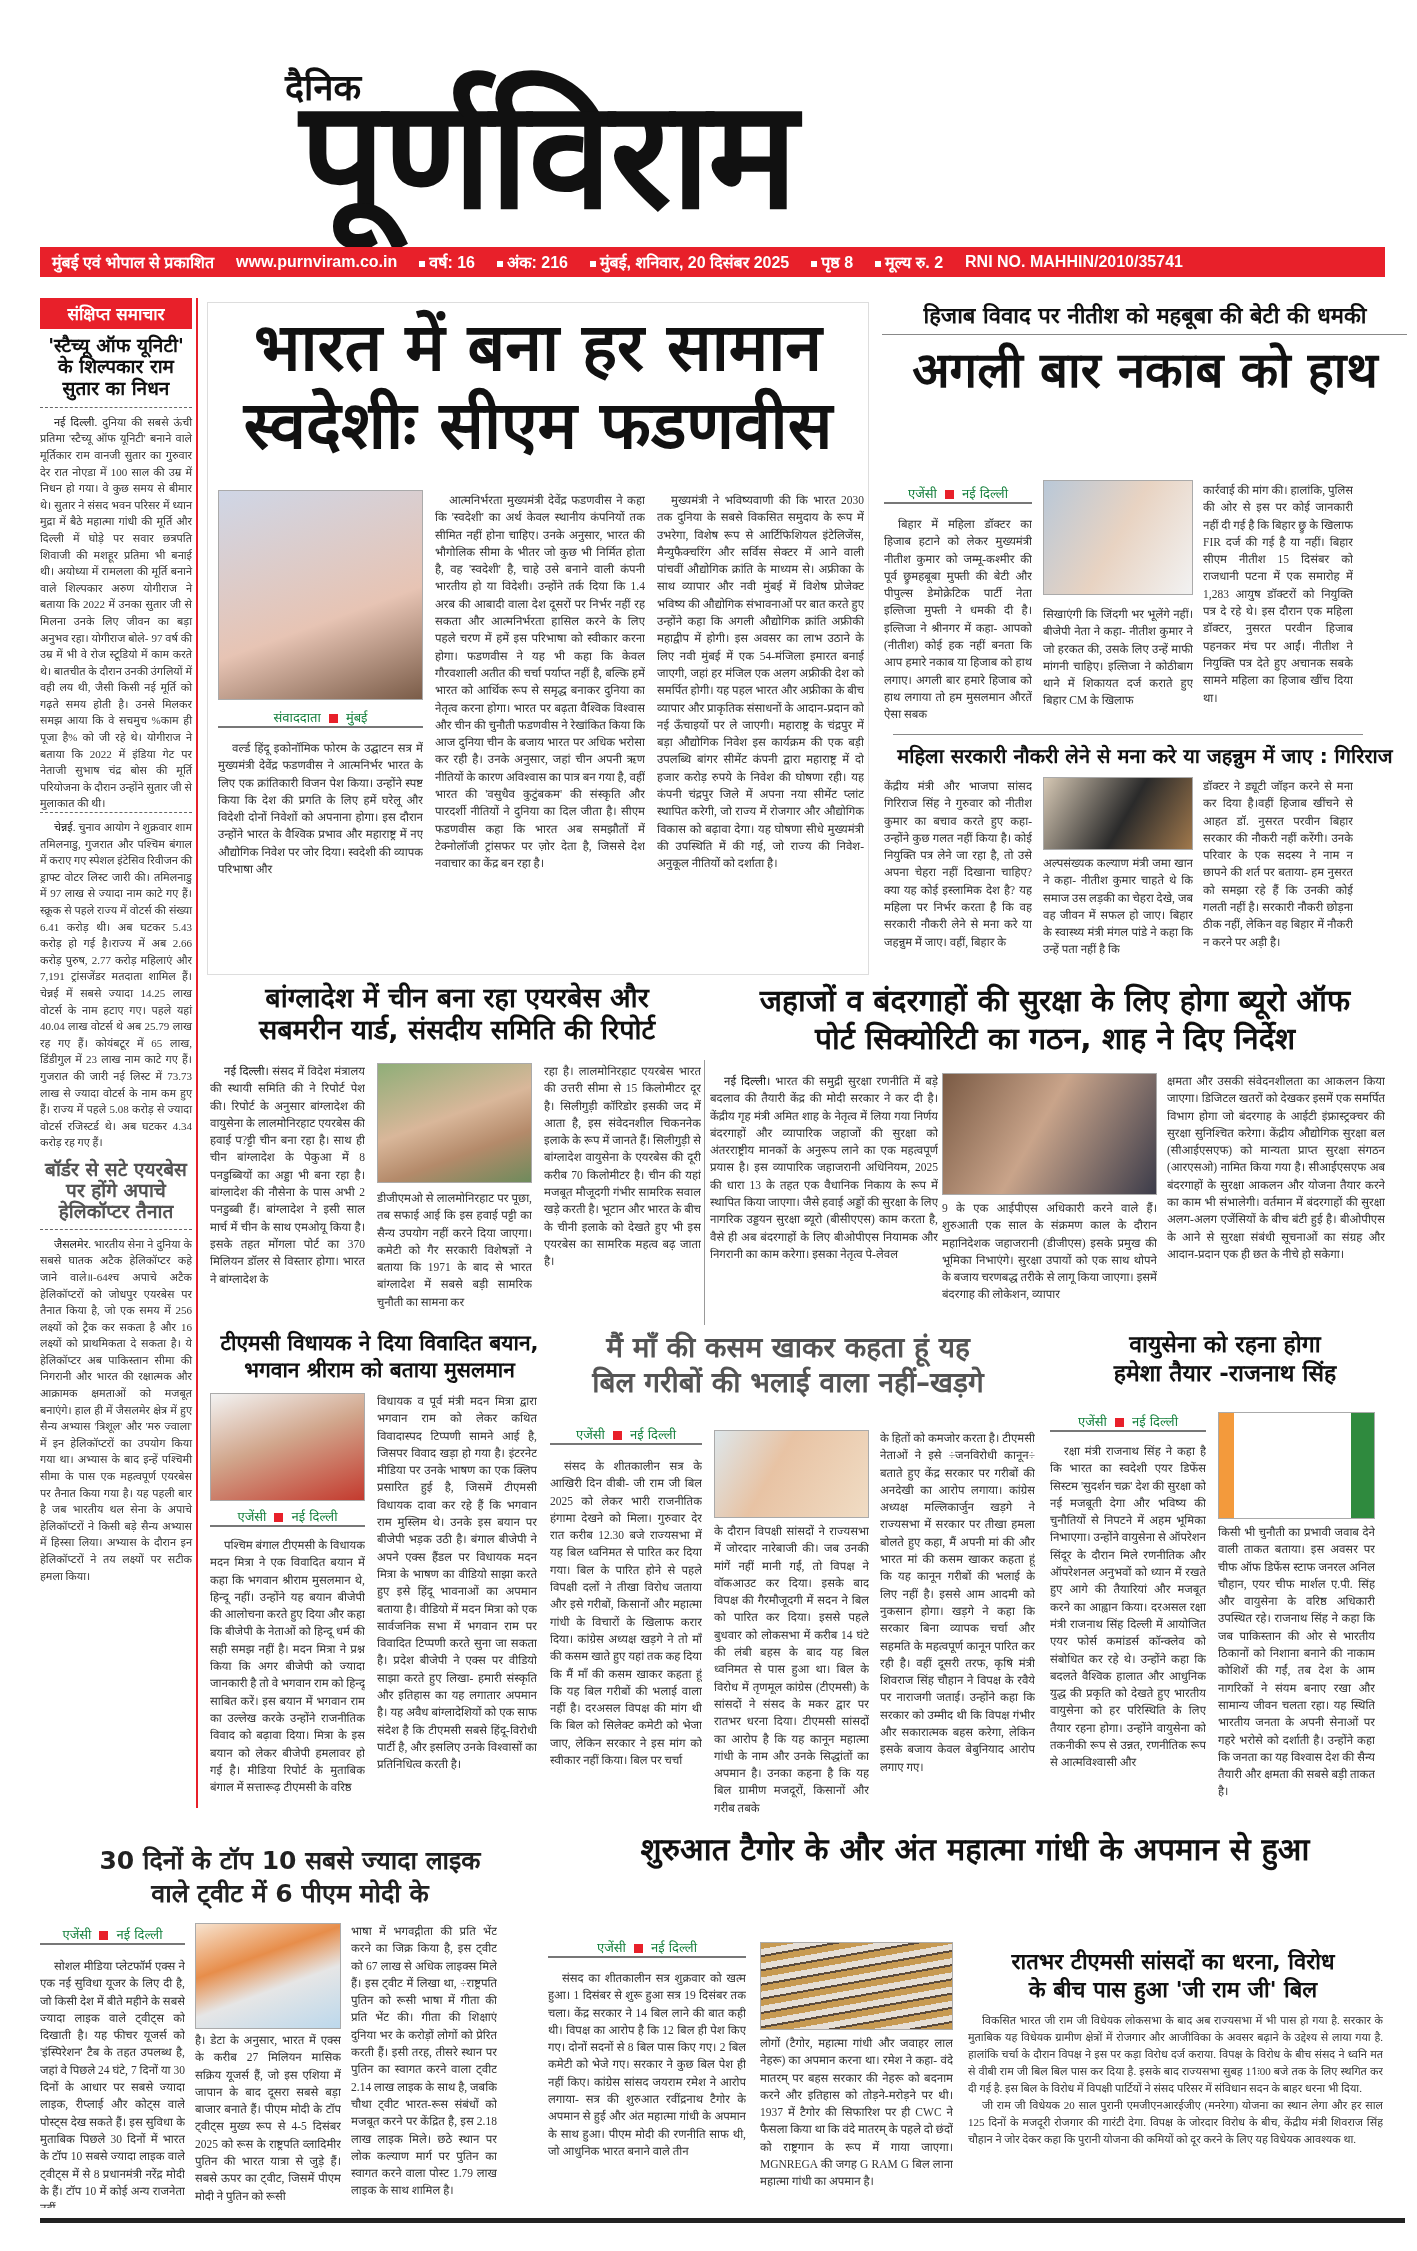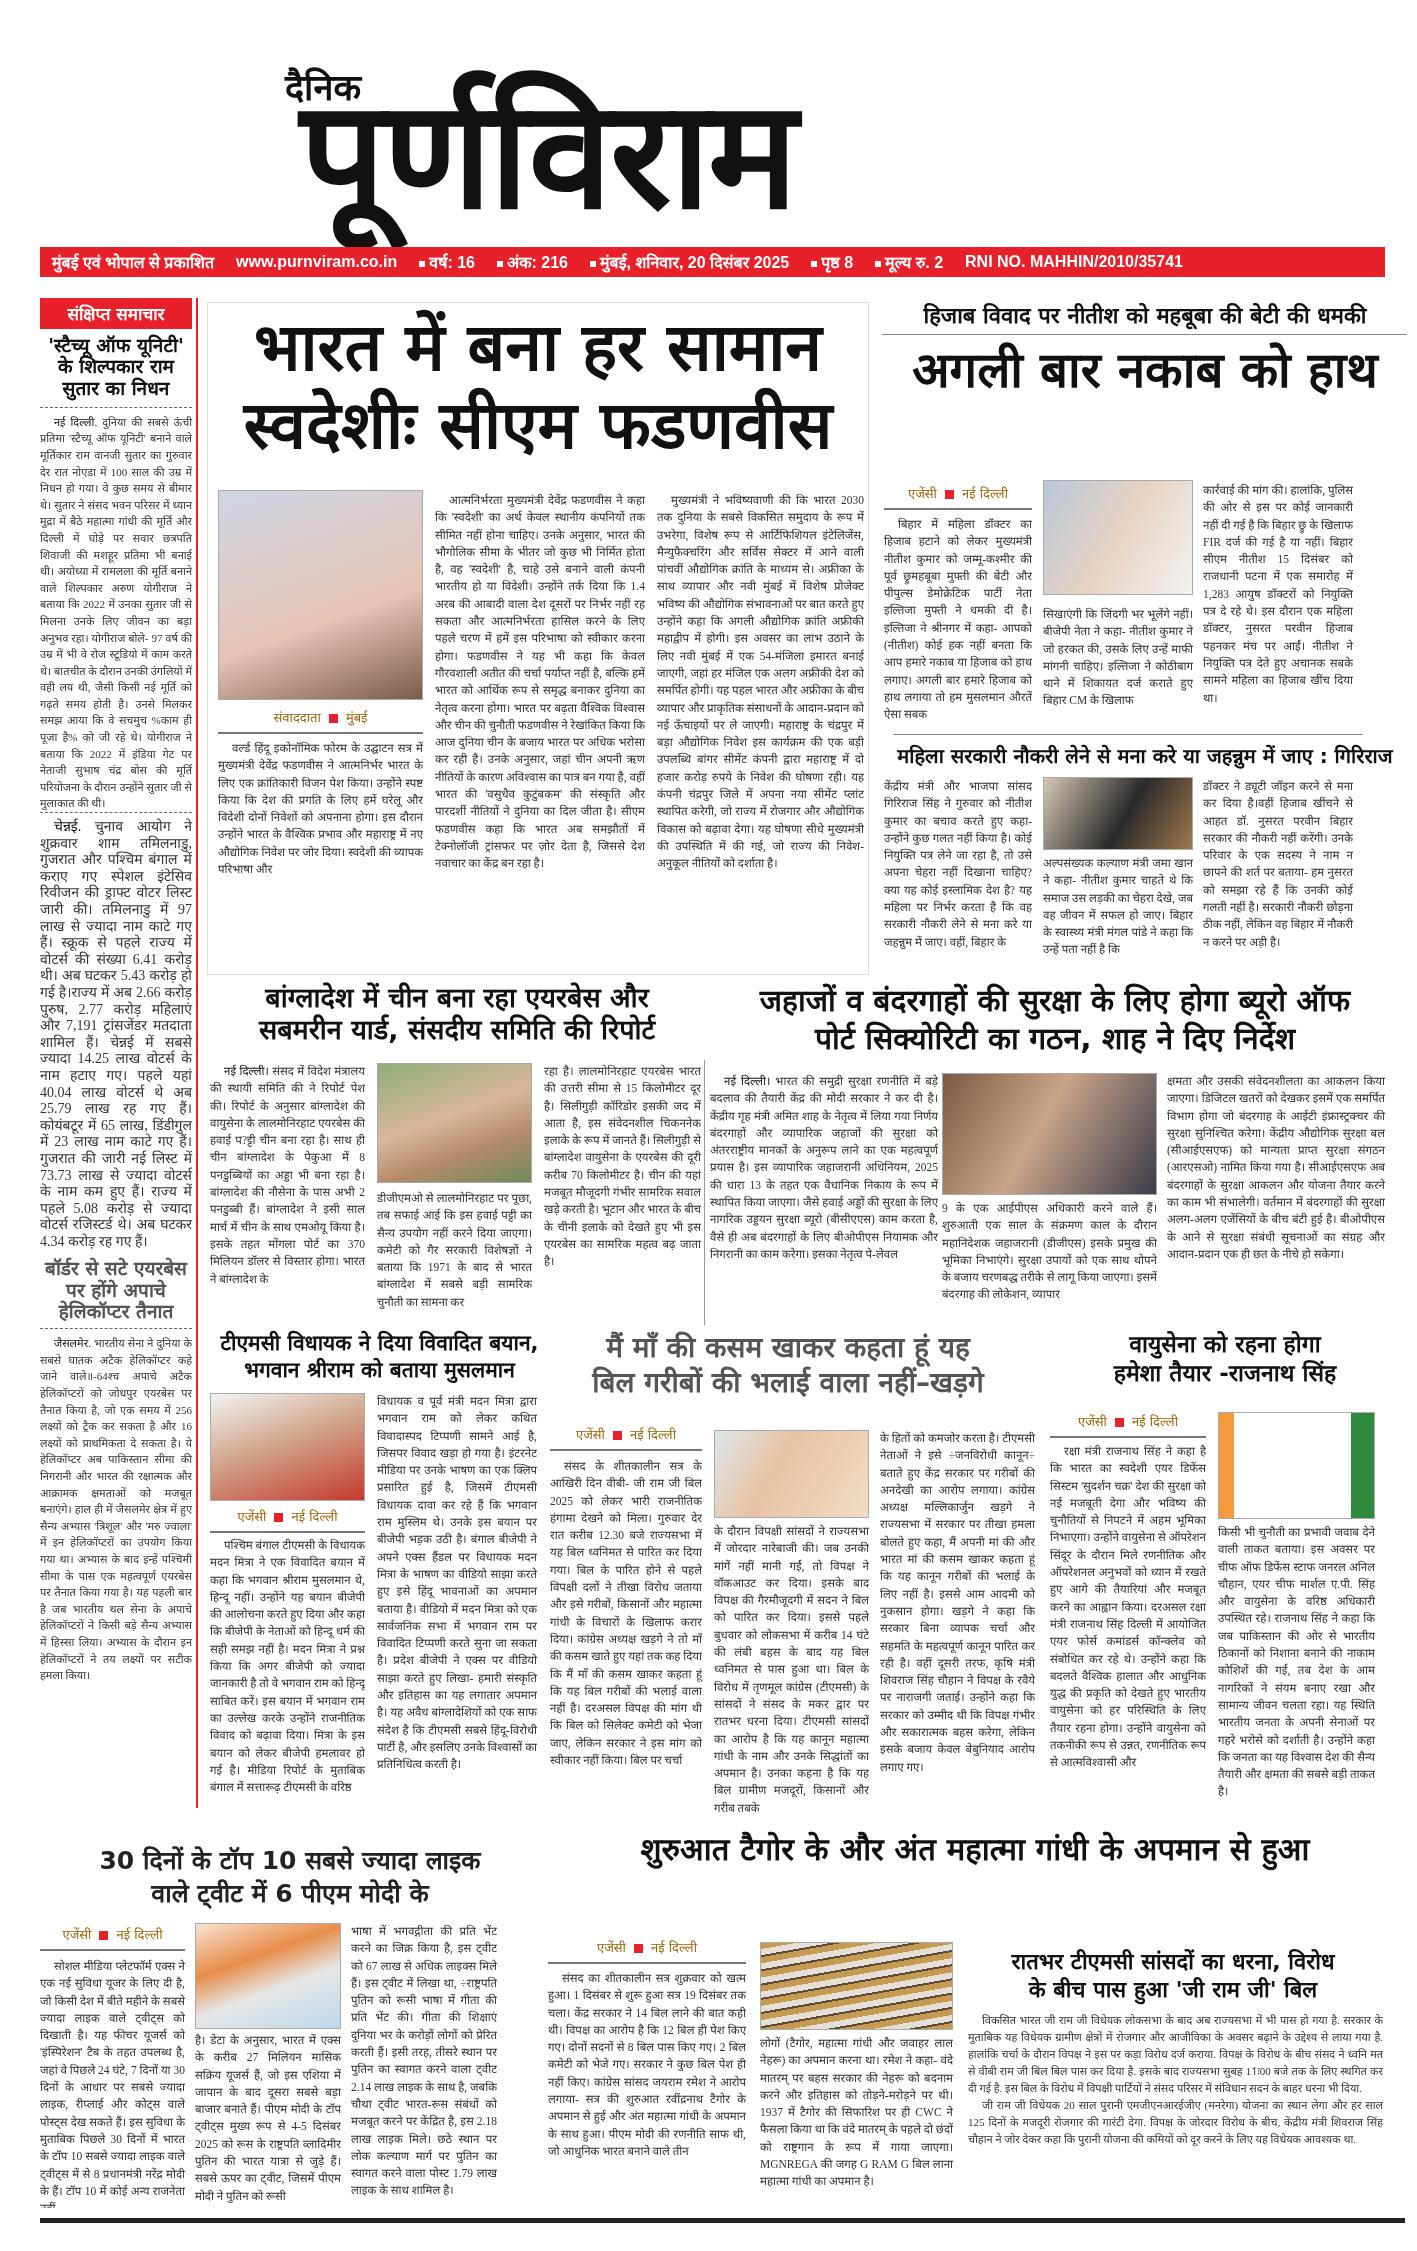--- a/index.html
+++ b/index.html
@@ -6,21 +6,21 @@
 body{width:1417px;height:2251px;background:#fff;font-family:"DejaVu Sans",sans-serif;color:#222;position:relative;overflow:hidden}
 .abs{position:absolute}
 .mast-small{left:285px;top:62px;font-size:36px;font-weight:bold;color:#111}
 .mast-big{left:300px;top:80px;font-size:150px;font-weight:bold;letter-spacing:-2px;color:#111;line-height:1;white-space:nowrap}
 .redbar{left:40px;top:247px;width:1345px;height:30px;background:#e8202a;color:#fff;display:flex;align-items:center;gap:22px;padding:0 12px;font-size:16px;font-weight:bold;font-family:"Liberation Sans",sans-serif;white-space:nowrap}
 .redbar .sq{display:inline-block;width:6px;height:6px;background:#fff;margin-right:4px;vertical-align:middle}
 .txt{font-size:11.5px;line-height:17.3px;text-align:justify;color:#333;font-family:"Liberation Serif",serif}
 .txt p{text-indent:14px}
 .hd{font-weight:bold;color:#111;line-height:1.12;text-align:center;font-family:"DejaVu Sans",sans-serif}
 .hd.grey{color:#555}
-.byline{font-size:13px;color:#a16207;text-align:center;border-bottom:2px solid #777;padding-bottom:6px;margin-bottom:2px}
+.byline{font-size:13px;color:#15803d;text-align:center;border-bottom:2px solid #777;margin-bottom:2px}
 .byline .rsq{display:inline-block;width:9px;height:9px;background:#e8202a;margin:0 8px;vertical-align:middle}
 .photo{background:linear-gradient(135deg,#c9b6a8,#8a7060);border:1px solid #aaa;display:flex;align-items:flex-end;justify-content:center;color:#fff;font-size:10px}
 .vline{background:#e8202a;width:2px}
 .hr{background:#888;height:2px}
 .hr-dark{background:#222;height:5px}
 .dots{border-top:1px dashed #666}
 .sidebar-badge{background:#e8202a;color:#fff;font-size:17px;font-weight:bold;text-align:center;padding:4px 0}
 .lead-b{font-weight:normal;color:#111}
 </style>
 </head>
@@ -40,21 +40,21 @@
 </div>
 
 <div class="abs" style="left:40px;top:298px;width:152px">
   <div class="sidebar-badge">संक्षिप्त समाचार</div>
   <div class="hd" style="font-size:19px;margin:6px 0 8px">'स्टैच्यू ऑफ यूनिटी' के शिल्पकार राम सुतार का निधन</div>
   <div class="dots"></div>
   <div class="txt" style="margin-top:6px;font-size:11px;line-height:16.6px">
       <p><b class="lead-b">नई दिल्ली.</b> <span>दुनिया की सबसे ऊंची प्रतिमा 'स्टैच्यू ऑफ यूनिटी' बनाने वाले मूर्तिकार राम वानजी सुतार का गुरुवार देर रात नोएडा में 100 साल की उम्र में निधन हो गया। वे कुछ समय से बीमार थे। सुतार ने संसद भवन परिसर में ध्यान मुद्रा में बैठे महात्मा गांधी की मूर्ति और दिल्ली में घोड़े पर सवार छत्रपति शिवाजी की मशहूर प्रतिमा भी बनाई थी। अयोध्या में रामलला की मूर्ति बनाने वाले शिल्पकार अरुण योगीराज ने बताया कि 2022 में उनका सुतार जी से मिलना उनके लिए जीवन का बड़ा अनुभव रहा। योगीराज बोले- 97 वर्ष की उम्र में भी वे रोज स्टूडियो में काम करते थे। बातचीत के दौरान उनकी उंगलियों में वही लय थी, जैसी किसी नई मूर्ति को गढ़ते समय होती है। उनसे मिलकर समझ आया कि वे सचमुच %काम ही पूजा है% को जी रहे थे। योगीराज ने बताया कि 2022 में इंडिया गेट पर नेताजी सुभाष चंद्र बोस की मूर्ति परियोजना के दौरान उन्होंने सुतार जी से मुलाकात की थी।</span></p>
     </div>
   <div class="dots"></div>
-  <div class="txt" style="margin-top:6px;font-size:14px;line-height:16.6px">
+  <div class="txt" style="margin-top:6px;font-size:11px;line-height:16.6px">
       <p><b class="lead-b">चेन्नई.</b> <span>चुनाव आयोग ने शुक्रवार शाम तमिलनाडु, गुजरात और पश्चिम बंगाल में कराए गए स्पेशल इंटेसिव रिवीजन की ड्राफ्ट वोटर लिस्ट जारी की। तमिलनाडु में 97 लाख से ज्यादा नाम काटे गए हैं। स्क्रूक से पहले राज्य में वोटर्स की संख्या 6.41 करोड़ थी। अब घटकर 5.43 करोड़ हो गई है।राज्य में अब 2.66 करोड़ पुरुष, 2.77 करोड़ महिलाएं और 7,191 ट्रांसजेंडर मतदाता शामिल हैं। चेन्नई में सबसे ज्यादा 14.25 लाख वोटर्स के नाम हटाए गए। पहले यहां 40.04 लाख वोटर्स थे अब 25.79 लाख रह गए हैं। कोयंबटूर में 65 लाख, डिंडीगुल में 23 लाख नाम काटे गए हैं। गुजरात की जारी नई लिस्ट में 73.73 लाख से ज्यादा वोटर्स के नाम कम हुए हैं। राज्य में पहले 5.08 करोड़ से ज्यादा वोटर्स रजिस्टर्ड थे। अब घटकर 4.34 करोड़ रह गए हैं।</span></p>
     </div>
   <div class="hd grey" style="font-size:19px;margin:8px 0 6px">बॉर्डर से सटे एयरबेस पर होंगे अपाचे हेलिकॉप्टर तैनात</div>
   <div class="dots"></div>
   <div class="txt" style="margin-top:6px;font-size:11px;line-height:16.6px">
       <p><b class="lead-b">जैसलमेर.</b> <span>भारतीय सेना ने दुनिया के सबसे घातक अटैक हेलिकॉप्टर कहे जाने वाले॥-64श्च अपाचे अटैक हेलिकॉप्टरों को जोधपुर एयरबेस पर तैनात किया है, जो एक समय में 256 लक्ष्यों को ट्रैक कर सकता है और 16 लक्ष्यों को प्राथमिकता दे सकता है। ये हेलिकॉप्टर अब पाकिस्तान सीमा की निगरानी और भारत की रक्षात्मक और आक्रामक क्षमताओं को मजबूत बनाएंगे। हाल ही में जैसलमेर क्षेत्र में हुए सैन्य अभ्यास 'त्रिशूल' और 'मरु ज्वाला' में इन हेलिकॉप्टरों का उपयोग किया गया था। अभ्यास के बाद इन्हें पश्चिमी सीमा के पास एक महत्वपूर्ण एयरबेस पर तैनात किया गया है। यह पहली बार है जब भारतीय थल सेना के अपाचे हेलिकॉप्टरों ने किसी बड़े सैन्य अभ्यास में हिस्सा लिया। अभ्यास के दौरान इन हेलिकॉप्टरों ने तय लक्ष्यों पर सटीक हमला किया।</span></p>
     </div>
 </div>
 <div class="abs vline" style="left:196px;top:298px;height:1510px"></div>
 

